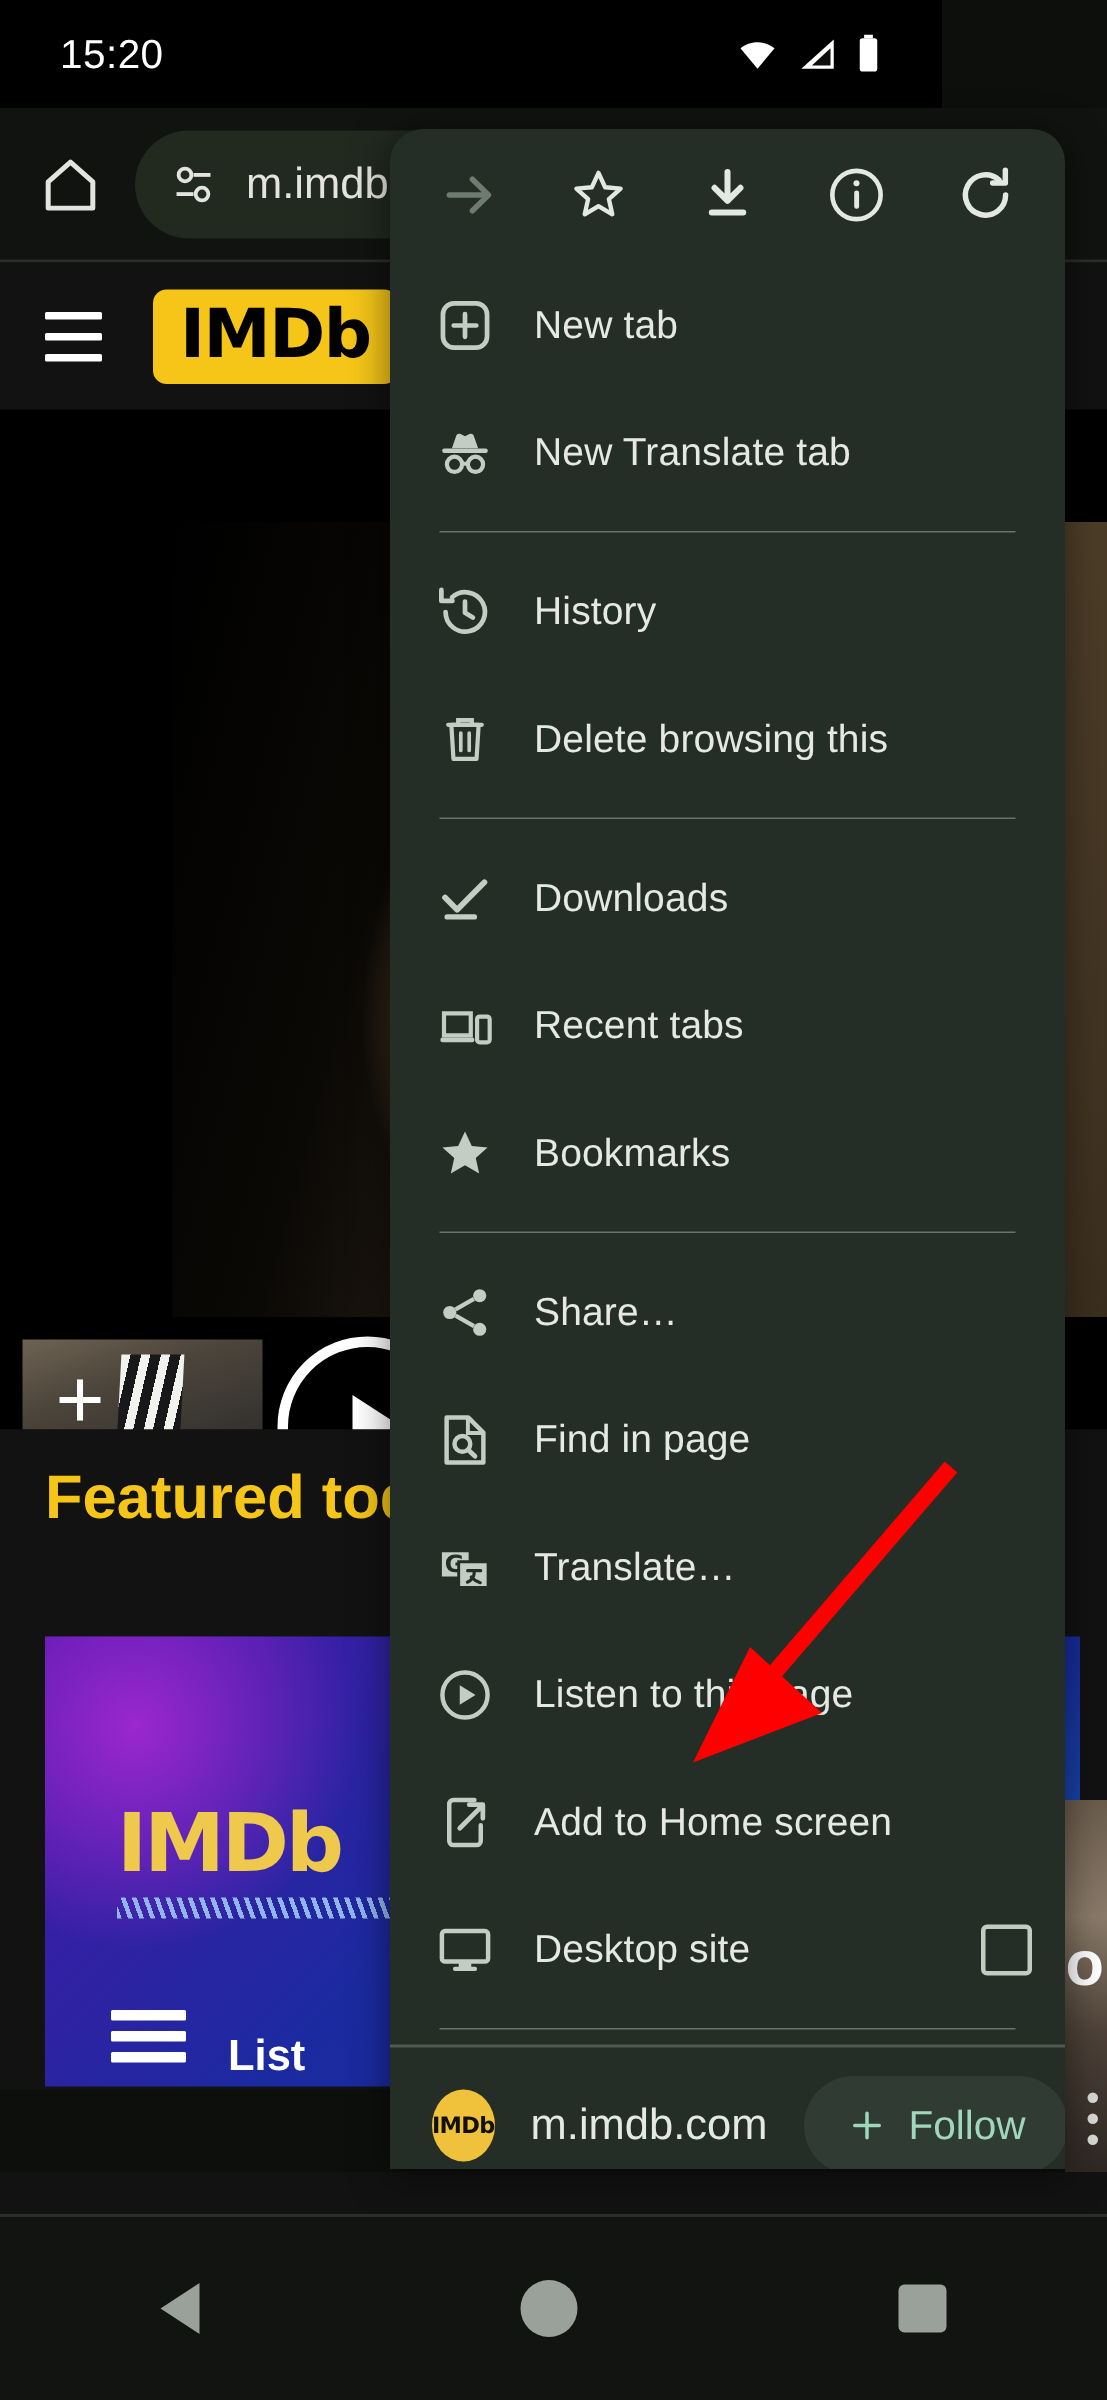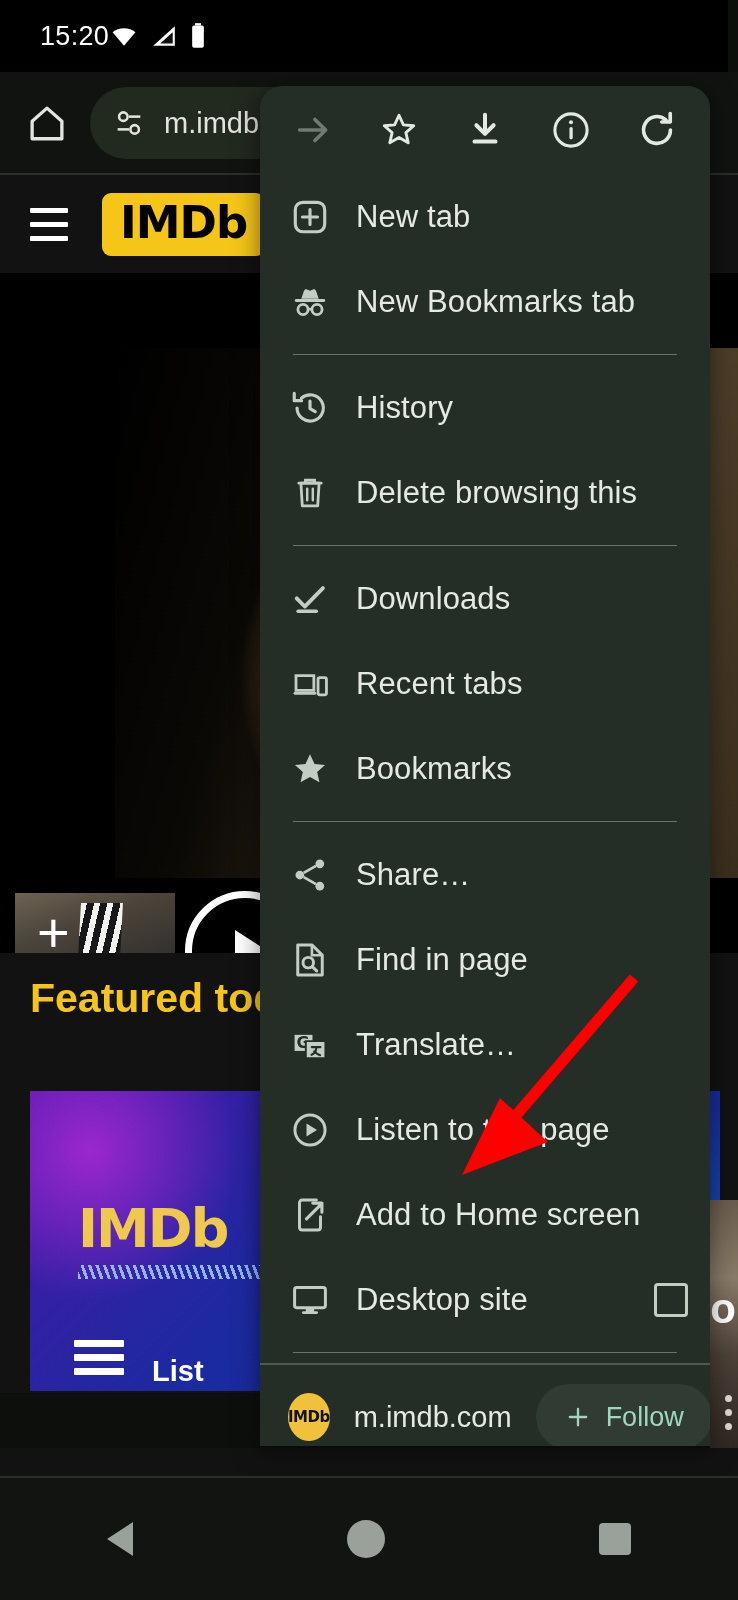--- a/index.html
+++ b/index.html
@@ -8,23 +8,23 @@
     width:738px; height:1600px; position:relative; overflow:hidden;
     font-family:"Liberation Sans", sans-serif;
     -webkit-font-smoothing:antialiased;
   }
 
   
   #phone { position:absolute; inset:0; background:#0d0f0d; }
 
   
   .statusbar {
-    position:absolute; top:0; left:0; width:728px; height:72px;
+    position:absolute; top:0; left:0; width:628px; height:72px;
     background:#000; display:flex; align-items:center;
-    justify-content:flex-start; padding:0 40px;
+    justify-content:space-between; padding:0 40px;
   }
   .status-time { color:#fff; font-size:27px; letter-spacing:.3px; }
   .status-icons { display:flex; align-items:center; gap:11px; }
 
   
   .browser-bar {
     position:absolute; top:72px; left:0; width:738px; height:102px;
     background:#101310;
     display:flex; align-items:center; padding-left:18px;
   }
@@ -140,21 +140,21 @@
     height:88px; display:flex; align-items:center; justify-content:space-around;
     padding:0 10px;
   }
   .tb-btn { width:64px; height:64px; display:flex; align-items:center; justify-content:center; }
 
   .menu-scroll { position:relative; }
   .mitem {
     display:flex; align-items:center; height:85px; padding-left:28px; gap:24px;
   }
   .mitem .ic { width:44px; height:44px; display:flex; align-items:center; justify-content:center; flex:0 0 44px; }
-  .mitem .lbl { color:#e6e8e4; font-size:31px; white-space:nowrap; letter-spacing:.1px; }
+  .mitem .lbl { color:#e6e8e4; font-size:26px; white-space:nowrap; letter-spacing:.1px; }
   .mdiv { height:1px; background:#66756a; margin:10px 33px; }
 
   .mitem.with-trailing { padding-right:22px; }
   .mitem.with-trailing .lbl { flex:1; }
   .checkbox { width:34px; height:34px; border:3px solid #c2cdc2; border-radius:4px; }
 
   .menu-footer-div { height:2px; background:#4d5a50; }
   .menu-footer {
     height:104px; display:flex; align-items:center; padding:0 24px 0 28px; gap:24px;
   }
@@ -321,21 +321,21 @@
       <div class="mitem">
         <span class="ic">
           <svg width="42" height="42" viewBox="0 0 24 24">
             <path d="M7 10.2 8.6 5.6c.3-.9 1-1.1 1.7-.8L12 5.6l1.7-.8c.7-.3 1.4-.1 1.7.8l1.6 4.6z" fill="#c3cdc4"></path>
             <rect x="3.3" y="10.3" width="17.4" height="1.7" rx=".85" fill="#c3cdc4"></rect>
             <circle cx="8" cy="16.3" r="2.9" fill="none" stroke="#c3cdc4" stroke-width="1.6"></circle>
             <circle cx="16" cy="16.3" r="2.9" fill="none" stroke="#c3cdc4" stroke-width="1.6"></circle>
             <path d="M10.9 16.1h2.2" stroke="#c3cdc4" stroke-width="1.5"></path>
           </svg>
         </span>
-        <span class="lbl">New Bookmarks tab</span>
+        <span class="lbl">New Translate tab</span>
       </div>
 
       <div class="mdiv"></div>
 
       <div class="mitem">
         <span class="ic">
           <svg width="42" height="42" viewBox="0 0 24 24">
             <path d="M4.6 12a7.5 7.5 0 1 0 2.5-5.6" fill="none" stroke="#c3cdc4" stroke-width="1.8" stroke-linecap="round"></path>
             <path d="M3 3.6v4.2h4.2" fill="none" stroke="#c3cdc4" stroke-width="1.8" stroke-linecap="round" stroke-linejoin="round"></path>
             <path d="M12 8v4.3l3 1.8" fill="none" stroke="#c3cdc4" stroke-width="1.8" stroke-linecap="round" stroke-linejoin="round"></path>

